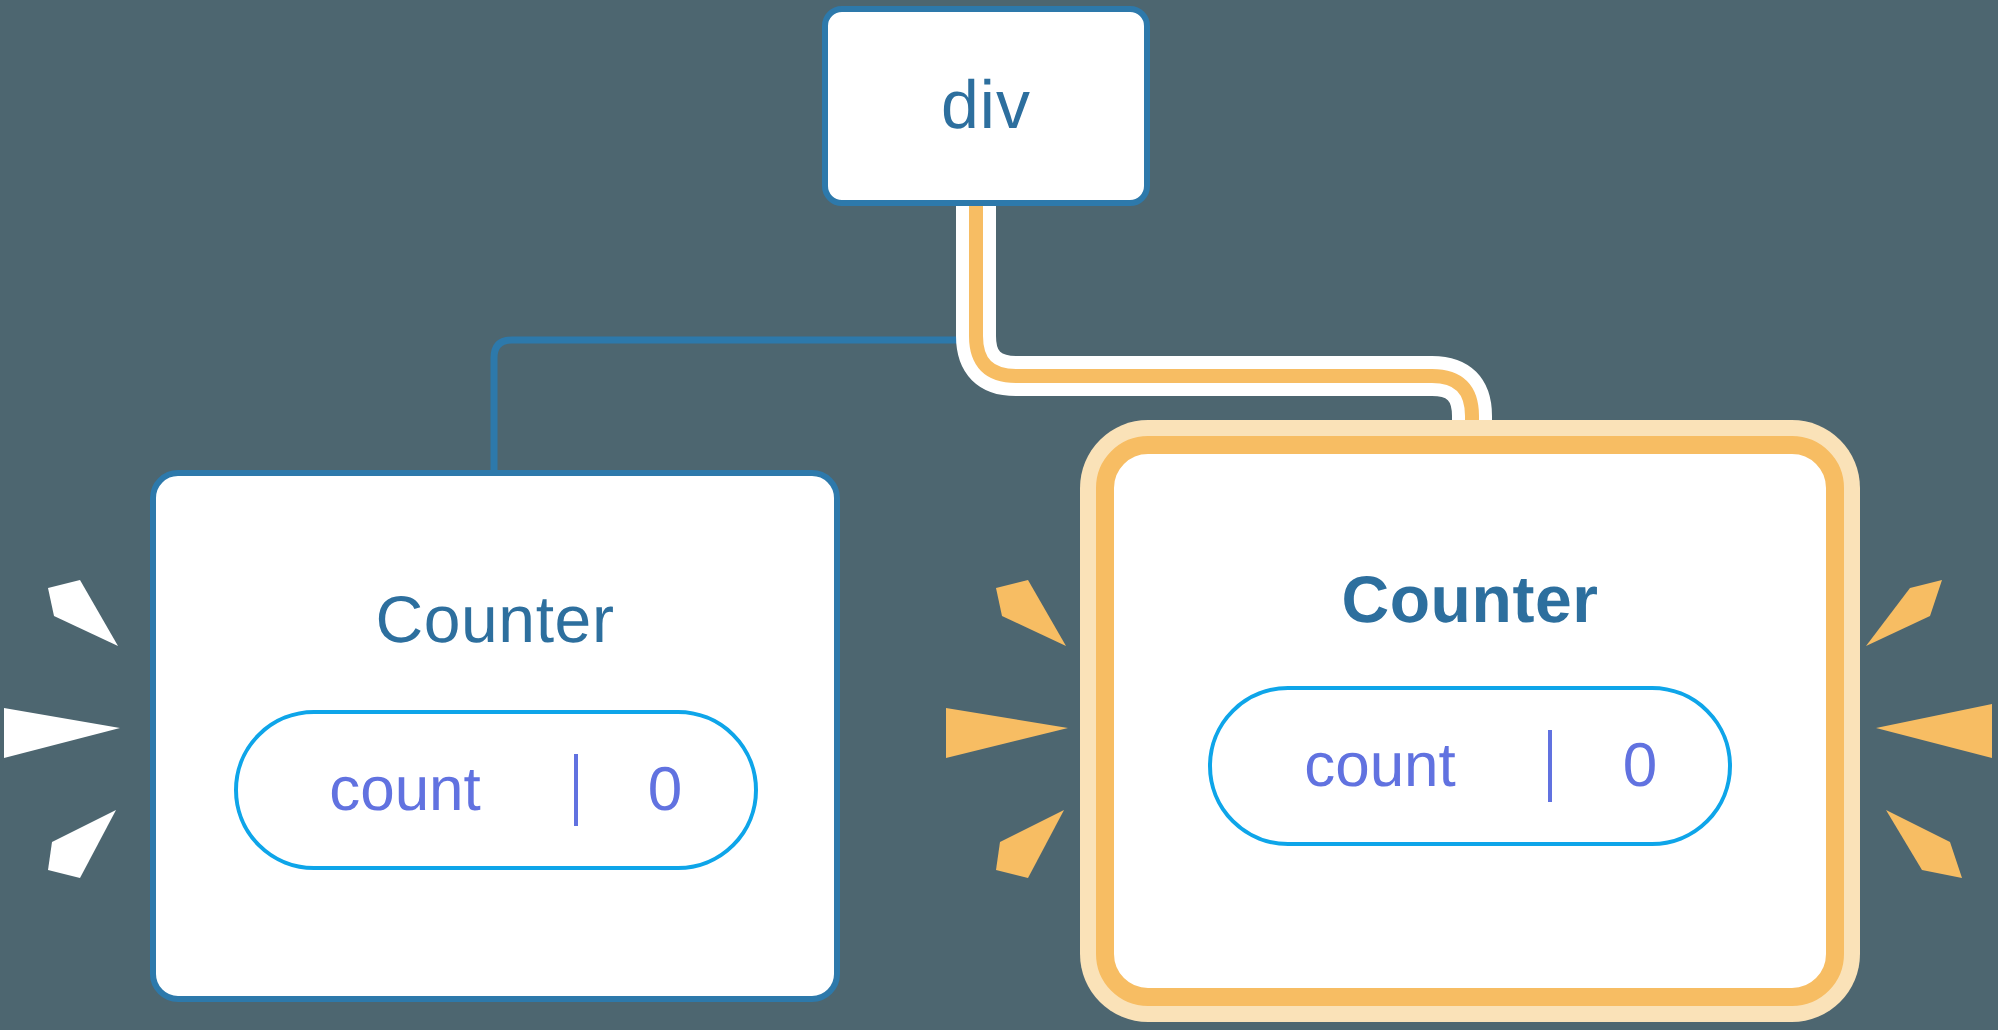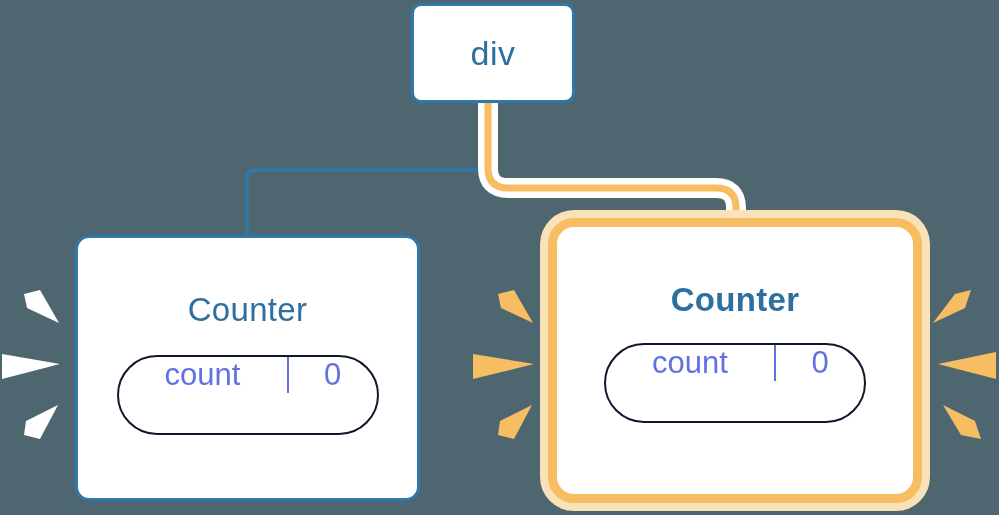--- a/index.html
+++ b/index.html
@@ -92,22 +92,22 @@
     color: #2d6f9e;
     font-weight: bold;
     margin-top: 46px;
     letter-spacing: 0.3px;
   }
 
   
   .pill {
     position: relative;
     display: flex;
-    align-items: flex-start;
-    border: 2px solid #0f172a;
+    align-items: center;
+    border: 2px solid #0ea5e9;
     border-radius: 999px;
     height: 76px;
     overflow: hidden;
     background: #fff;
   }
   .pill-left,
   .pill-right {
     display: flex;
     align-items: center;
     justify-content: center;

